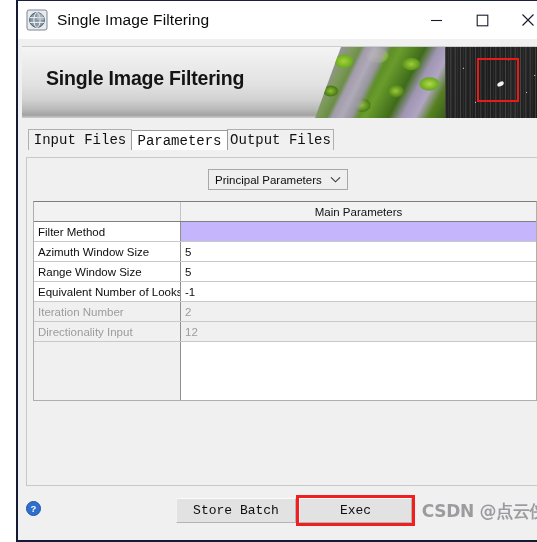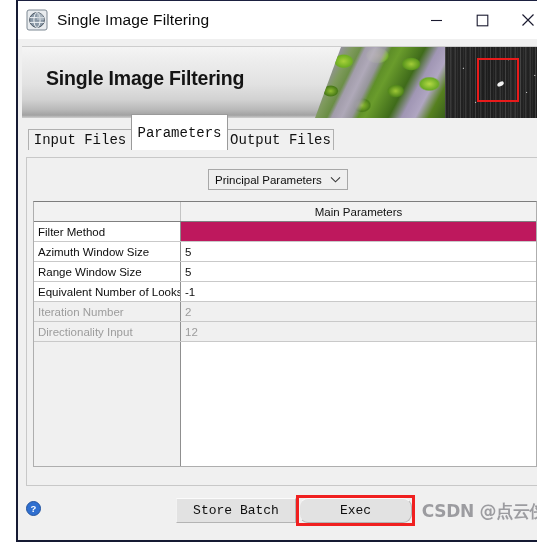--- a/index.html
+++ b/index.html
@@ -184,21 +184,21 @@
     border: 1px solid #b0b0b0;
     border-bottom: none;
     box-sizing: border-box;
     display: flex;
     align-items: center;
     justify-content: center;
     white-space: nowrap;
     line-height: 1;
   }
   .tab-input   { left: 2px;   width: 104px; height: 21px; }
-  .tab-params  { left: 105px; width: 97px;  height: 36px;
+  .tab-params  { left: 105px; width: 97px;  height: 20px;
                  background: #ffffff; border-color: #9a9a9a; z-index: 3; }
   .tab-output  { left: 201px; width: 107px; height: 21px; text-align: right; }
 
   
   .panel {
     position: absolute;
     left: 8px;
     top: 156px;
     width: 519px;
     height: 329px;
@@ -227,22 +227,22 @@
     white-space: nowrap;
   }
   .combo-arrow { flex: 0 0 auto; display: block; }
 
   
   .table {
     position: absolute;
     left: 6px;
     top: 43px;
     width: 504px;
-    height: 266px;
-    background: #be185d;
+    height: 200px;
+    background: #c4b5fd;
     border: 1px solid #aeaeae;
     border-top-color: #7d7d7d;
     box-sizing: border-box;
     overflow: hidden;
   }
   .thead {
     display: flex;
     height: 20px;
     background: #f2f2f2;
     border-bottom: 1px solid #808080;
@@ -347,21 +347,21 @@
     box-sizing: border-box;
     font-family: "Liberation Mono", monospace;
     font-size: 13px;
     color: #0d0d0d;
     display: flex;
     align-items: center;
     justify-content: center;
     white-space: nowrap;
   }
   .btn-store { left: 158px; width: 120px; }
-  .btn-exec  { left: 281px; width: 113px; border-radius: 9px; }
+  .btn-exec  { left: 281px; width: 113px; }
   .btn-close { left: 405px; width: 113px; color: #8e8e8e; }
   .exec-highlight {
     position: absolute;
     left: 278px;
     top: 8px;
     width: 119px;
     height: 31px;
     border: 3px solid #f02020;
     box-sizing: border-box;
     z-index: 5;

